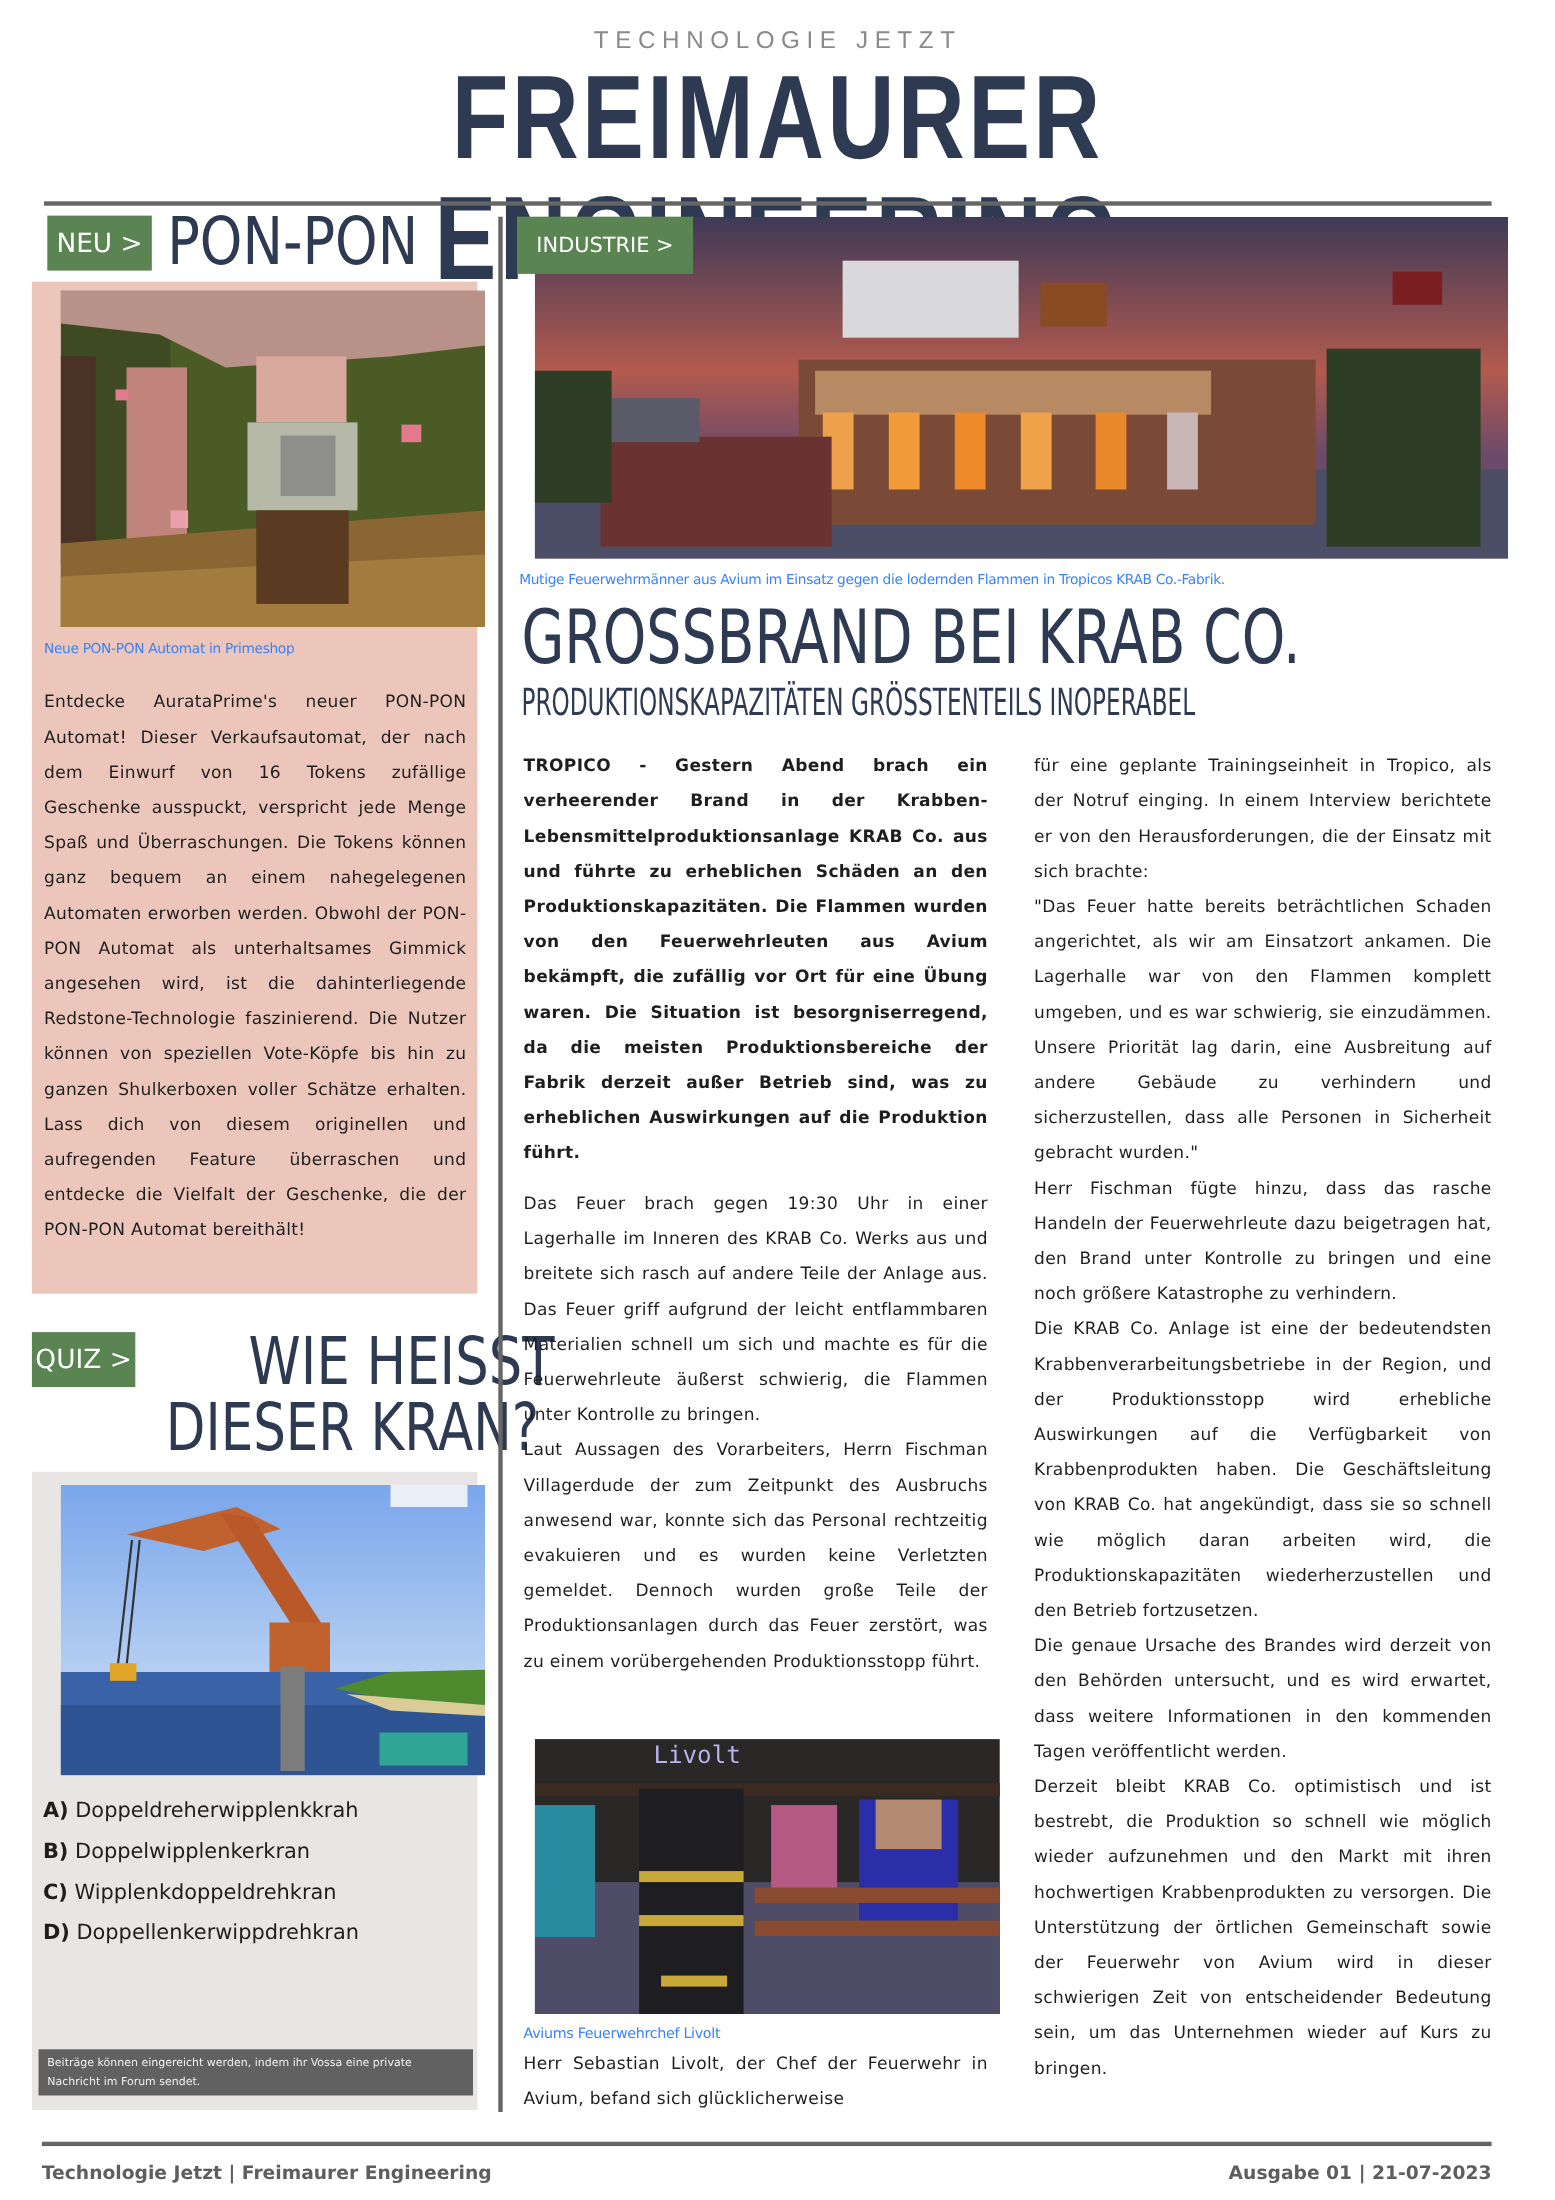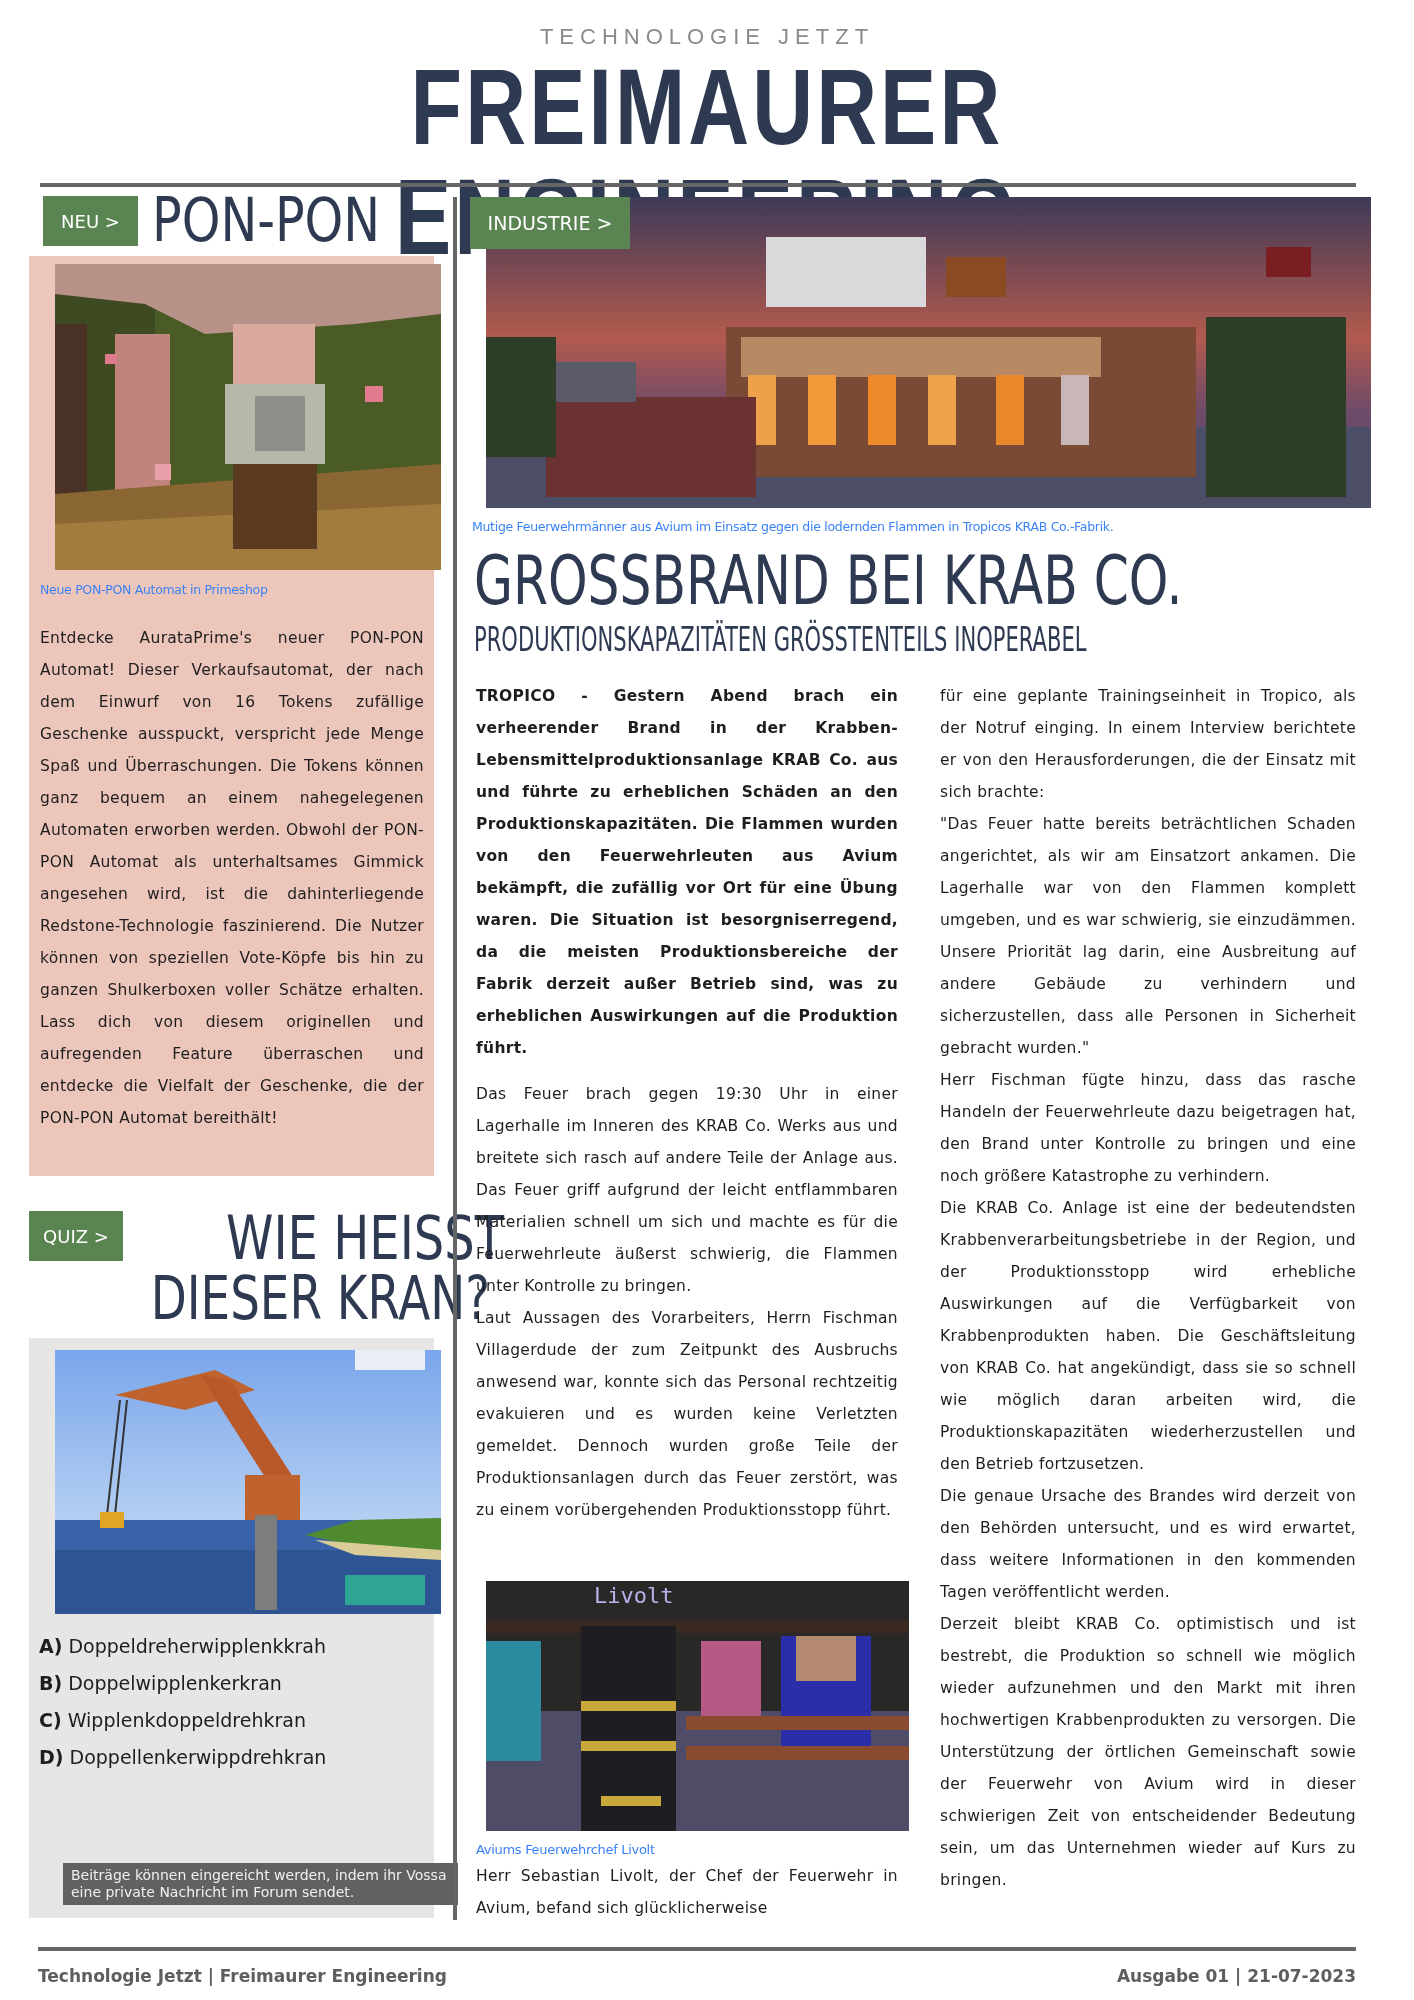--- a/index.html
+++ b/index.html
@@ -6,36 +6,36 @@
   body { width: 1414px; height: 2000px; position: relative; overflow: hidden;
          font-family: "DejaVu Sans", sans-serif; color: #1e1e1e; }
   .abs { position: absolute; }
   .kicker { left: 0; width: 1414px; top: 24px; text-align: center; font-size: 22px;
             letter-spacing: 6px; color: #8a8a8a; font-family: "Liberation Sans", sans-serif; }
   .masthead { left: 0; width: 1414px; top: 52px; text-align: center; font-size: 108px;
               line-height: 110px; font-weight: bold; color: #2e3a52; letter-spacing: 4px;
               font-family: "Liberation Sans", sans-serif; transform: scaleX(0.78); transform-origin: 707px 0; }
   .rule { background: #666666; }
   .tag { background: #5a8451; color: #ffffff; font-family: "DejaVu Sans", sans-serif;
-         display: flex; align-items: center; justify-content: center; font-size: 18px; }
+         display: flex; align-items: center; justify-content: center; font-size: 24px; }
   .section-title { color: #2e3a52; font-family: "DejaVu Sans", sans-serif; font-weight: normal;
                    transform-origin: 0 0; white-space: nowrap; }
   .pink-box { background: #ecc6bb; }
   .grey-box { background: #e8e6e4; }
   .img { overflow: hidden; margin-left: 16px; }
   .cap { font-size: 12.5px; font-weight: normal; color: #3b82f6; letter-spacing: -0.3px; white-space: nowrap; }
   .body-text { font-size: 15.5px; line-height: 32px; text-align: justify; color: #1e1e1e;
                letter-spacing: 0.3px; }
   .body-text p { margin: 0; }
   .lead { font-weight: bold; }
   .quiz-list { list-style: none; margin: 0; padding: 0; font-size: 19px; }
   .quiz-list li { height: 37px; line-height: 37px; white-space: nowrap; }
   .quiz-list b { font-weight: bold; }
-  .note { background: #616161; color: #f0f0f0; font-size: 14px; line-height: 17px;
-          padding: 4px 8px; box-sizing: border-box; margin-left: 28px; }
+  .note { background: #616161; color: #f0f0f0; font-size: 10px; line-height: 17px;
+          padding: 4px 8px; box-sizing: border-box; }
   .footer-text { font-size: 17px; font-weight: bold; color: #5e5e5e; white-space: nowrap; }
 </style>
 </head>
 <body>
 
 <div class="abs kicker">TECHNOLOGIE JETZT</div>
 <div class="abs masthead">FREIMAURER ENGINEERING</div>
 <div class="abs rule" style="left:40px;top:183px;width:1316px;height:4px;"></div>
 
 <div class="abs tag" style="left:43px;top:196px;width:95px;height:50px;">NEU &gt;</div>

